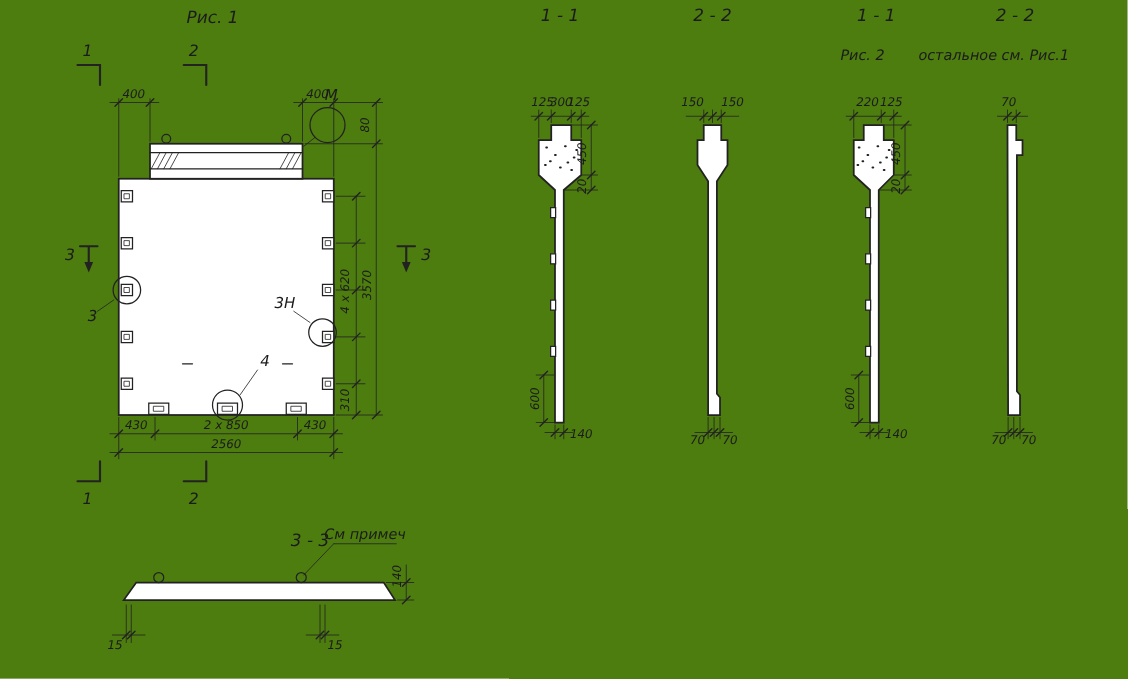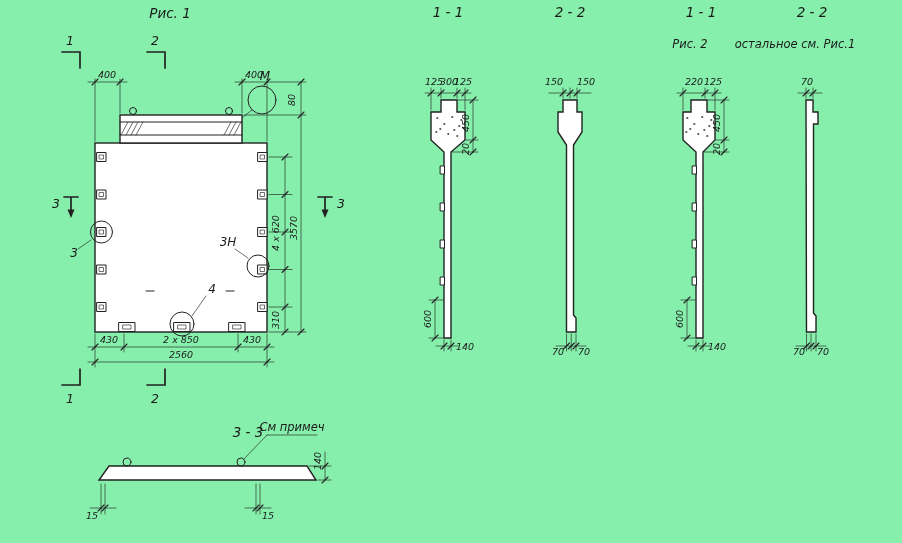--- a/index.html
+++ b/index.html
@@ -1,16 +1,16 @@
 <!DOCTYPE html>
 <html><head>
 <meta charset="utf-8">
 <style>
   html,body{margin:0;padding:0;background:#e8e8e8;}
-  .sheet{position:relative;width:902px;height:543px;background:#86efac;overflow:hidden;
+  .sheet{position:relative;width:902px;height:543px;background:#4d7c0f;overflow:hidden;
          font-family:"DejaVu Sans",sans-serif;}
   svg{display:block}
   svg path,svg line,svg rect,svg circle,svg polyline{stroke:#222;fill:none;stroke-linecap:round;}
   .obj{stroke-width:1.4;}
   .med{stroke-width:1;}
   .thin{stroke-width:0.65;}
   .tick{stroke-width:1.1;}
   .mark{stroke-width:1.7;}
   .dots{stroke-width:1.6;stroke-linecap:round;}
   .fillw{fill:#fff;}

